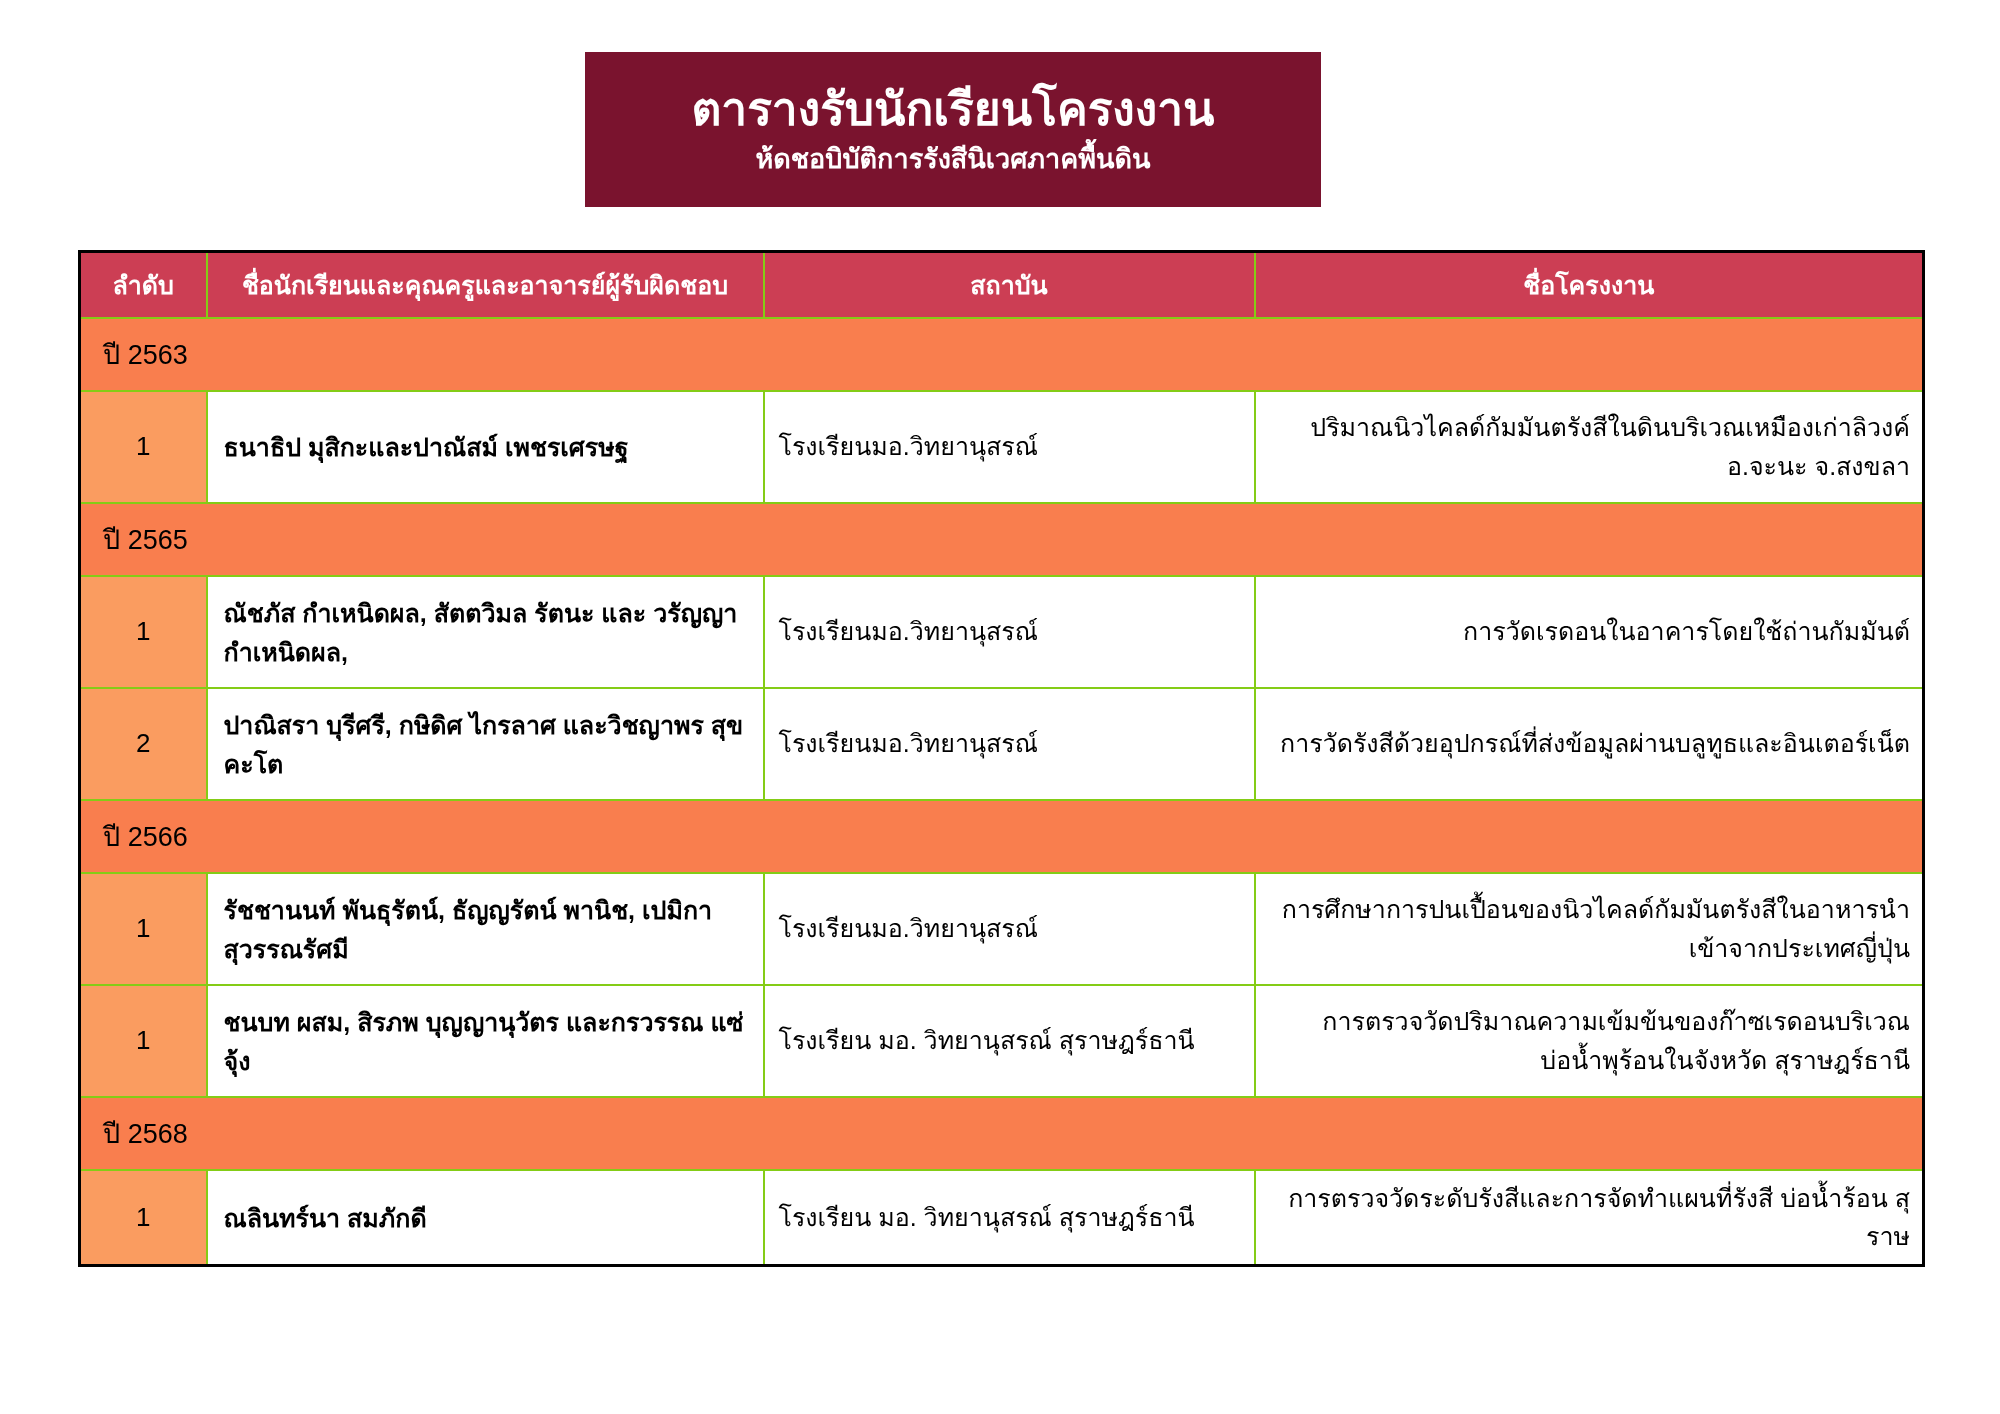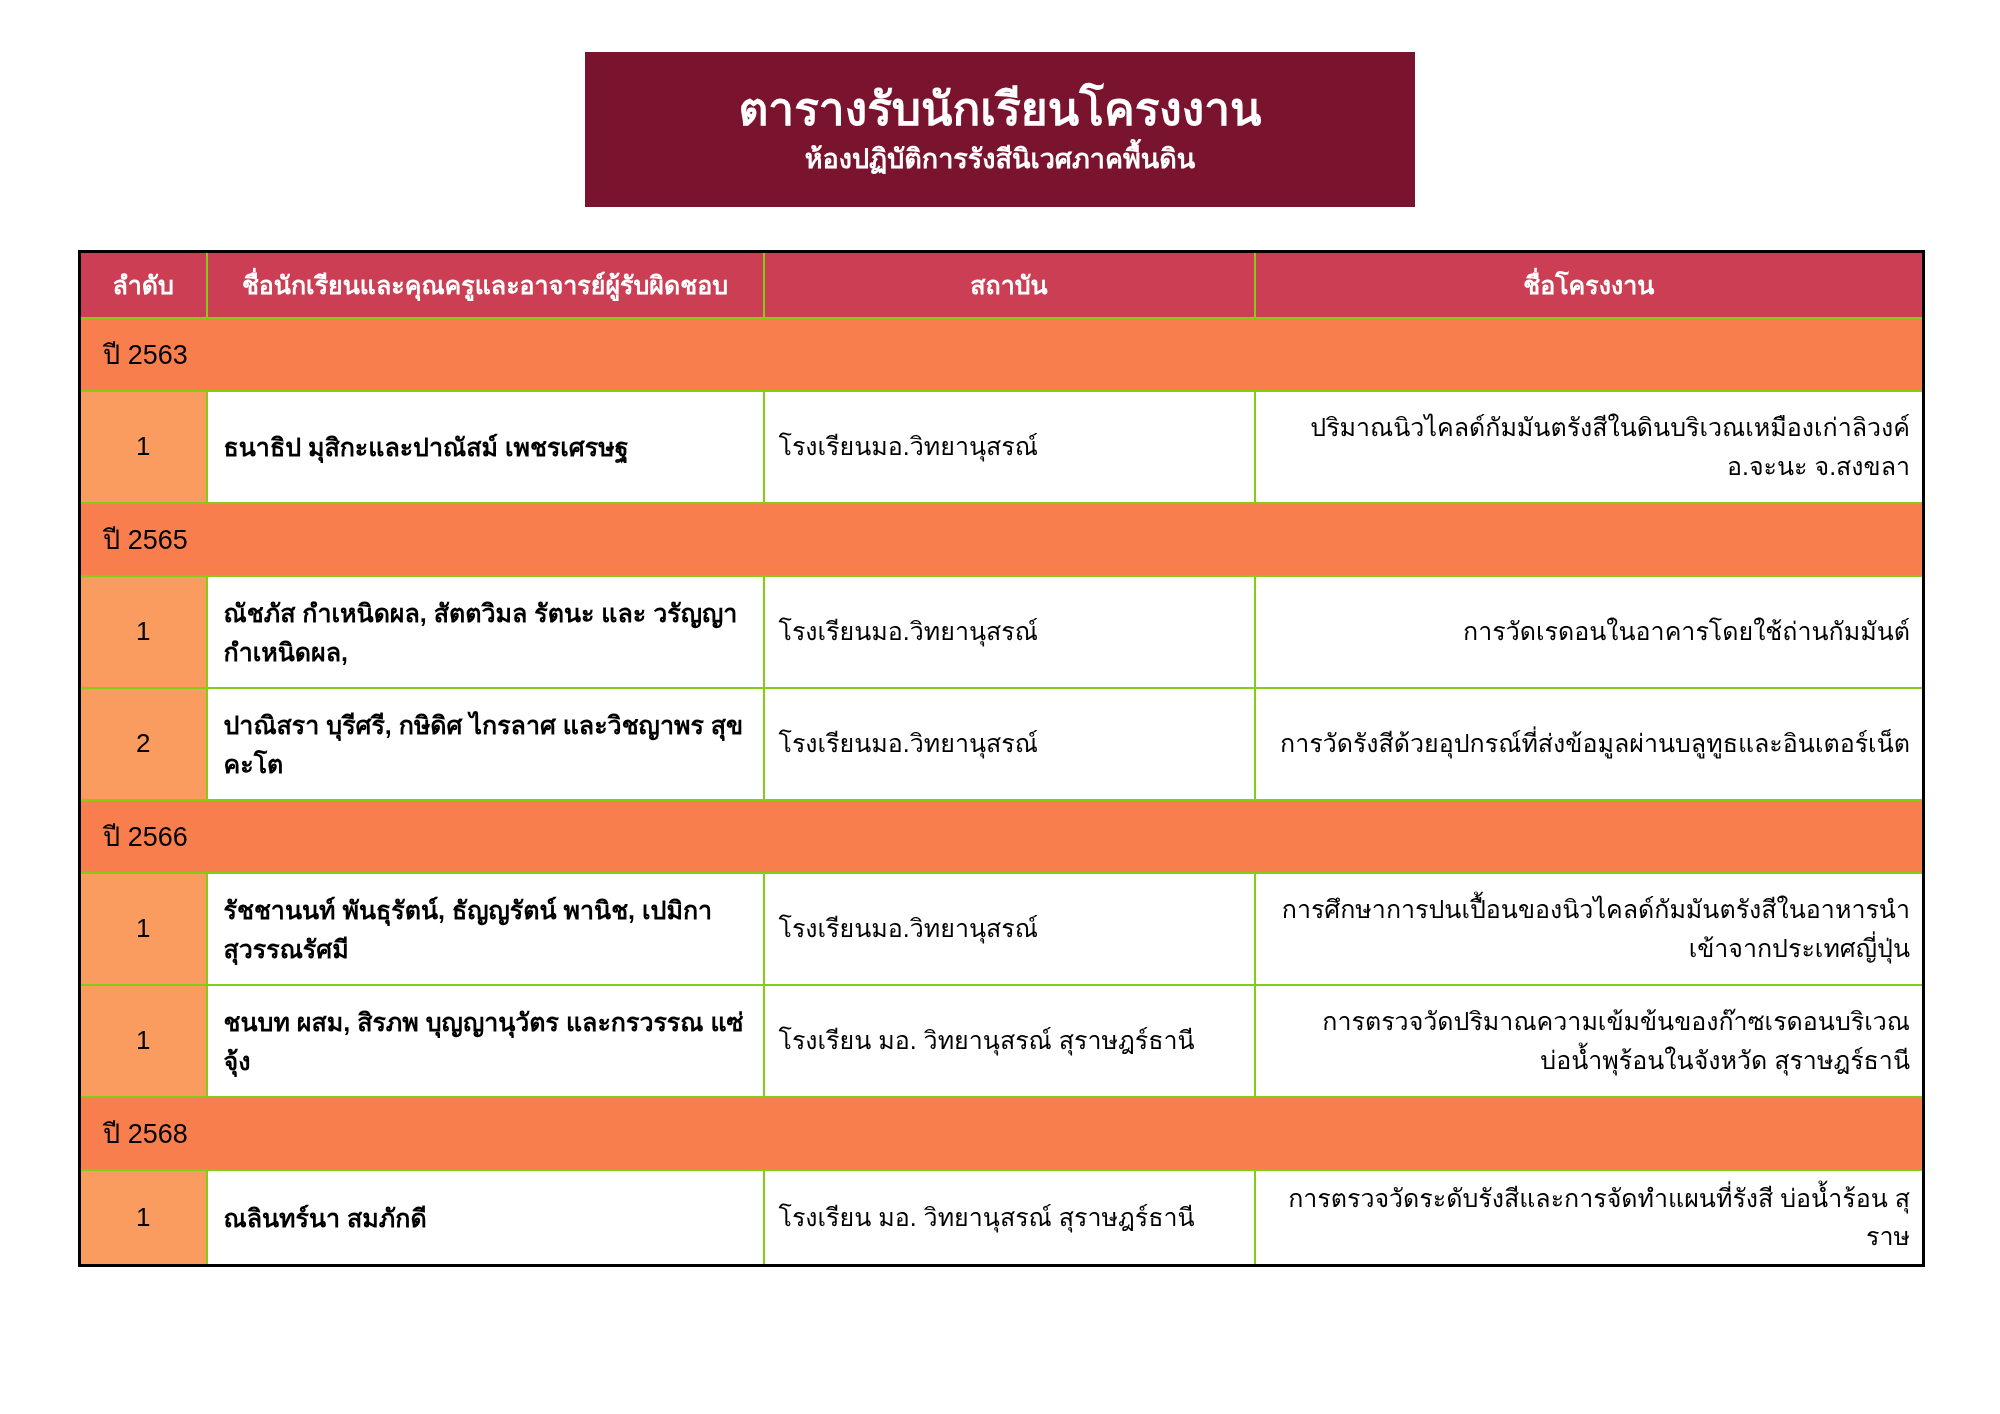--- a/index.html
+++ b/index.html
@@ -13,21 +13,21 @@
     width: 2000px;
     height: 1414px;
     background: #ffffff;
     overflow: hidden;
   }
   
   .banner {
     position: absolute;
     top: 52px;
     left: 585px;
-    width: 830px;
+    width: 736px;
     height: 155px;
     background: #7A132E;
     color: #ffffff;
     display: flex;
     flex-direction: column;
     align-items: center;
     justify-content: center;
     gap: 10px;
     text-align: center;
   }
@@ -105,21 +105,21 @@
     line-height: 1.55;
   }
 </style>
 </head>
 <body>
 
 <div class="page">
 
   <div class="banner">
     <div class="title">ตารางรับนักเรียนโครงงาน</div>
-    <div class="subtitle">ห้องปฏิบัติการรังสีนิเวศภาคพื้นดิน</div>
+    <div class="subtitle">ห้ดชอบิบัติการรังสีนิเวศภาคพื้นดิน</div>
   </div>
 
   <table class="proj-table">
     <colgroup>
       <col style="width:127px">
       <col style="width:557px">
       <col style="width:491px">
       <col style="width:669px">
     </colgroup>
     <thead>

